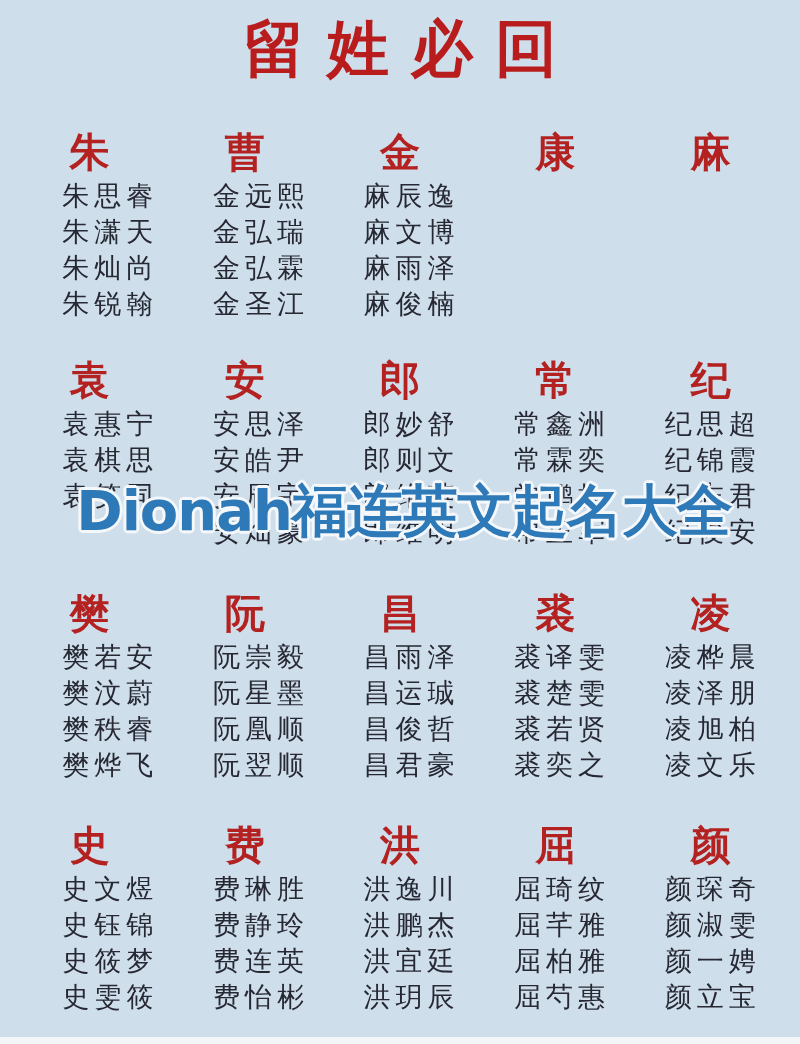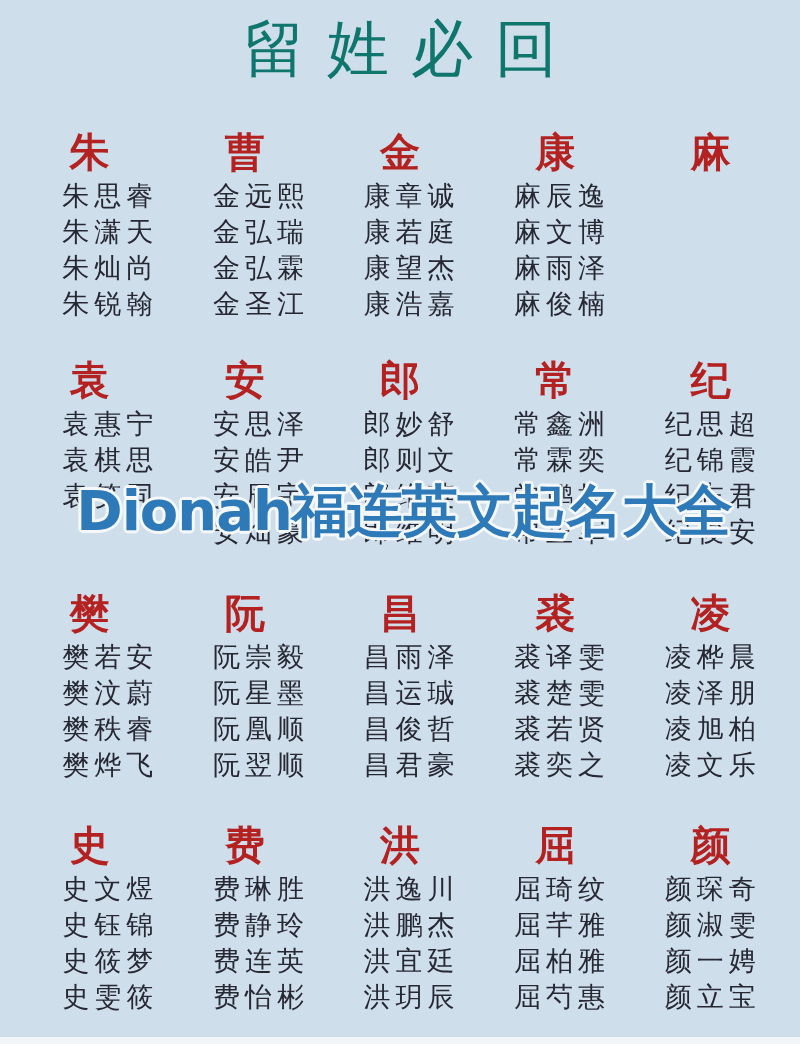--- a/index.html
+++ b/index.html
@@ -12,23 +12,23 @@
     width:800px;height:1044px;
     margin:0 auto;
     background:#cfdeeb;
     overflow:hidden;
   }
   .title{
     padding-top:10px;
     text-align:center;
     font-size:62px;
     line-height:78px;
-    font-weight:normal;
+    font-weight:bold;
     letter-spacing:22px;
-    color:#0f766e;
+    color:#b91c1c;
     text-indent:22px; 
   }
   .group{display:block;}
   .grid{
     display:grid;
     grid-template-columns:repeat(5,1fr);
     padding:0 12px;
   }
   .surname-row{height:50px;align-items:center;}
   .surname{
@@ -108,28 +108,20 @@
           <div class="name-col">
             <div>
               <span class="name">金远熙</span>
               <span class="name">金弘瑞</span>
               <span class="name">金弘霖</span>
               <span class="name">金圣江</span>
             </div>
           </div>
           <div class="name-col">
             <div>
-              <span class="name">康章诚</span>
-              <span class="name">康若庭</span>
-              <span class="name">康望杰</span>
-              <span class="name">康浩嘉</span>
-            </div>
-          </div>
-          <div class="name-col">
-            <div>
               <span class="name">麻辰逸</span>
               <span class="name">麻文博</span>
               <span class="name">麻雨泽</span>
               <span class="name">麻俊楠</span>
             </div>
           </div>
         </div>
       </section>
       <section class="group g2">
         <div class="grid surname-row">

